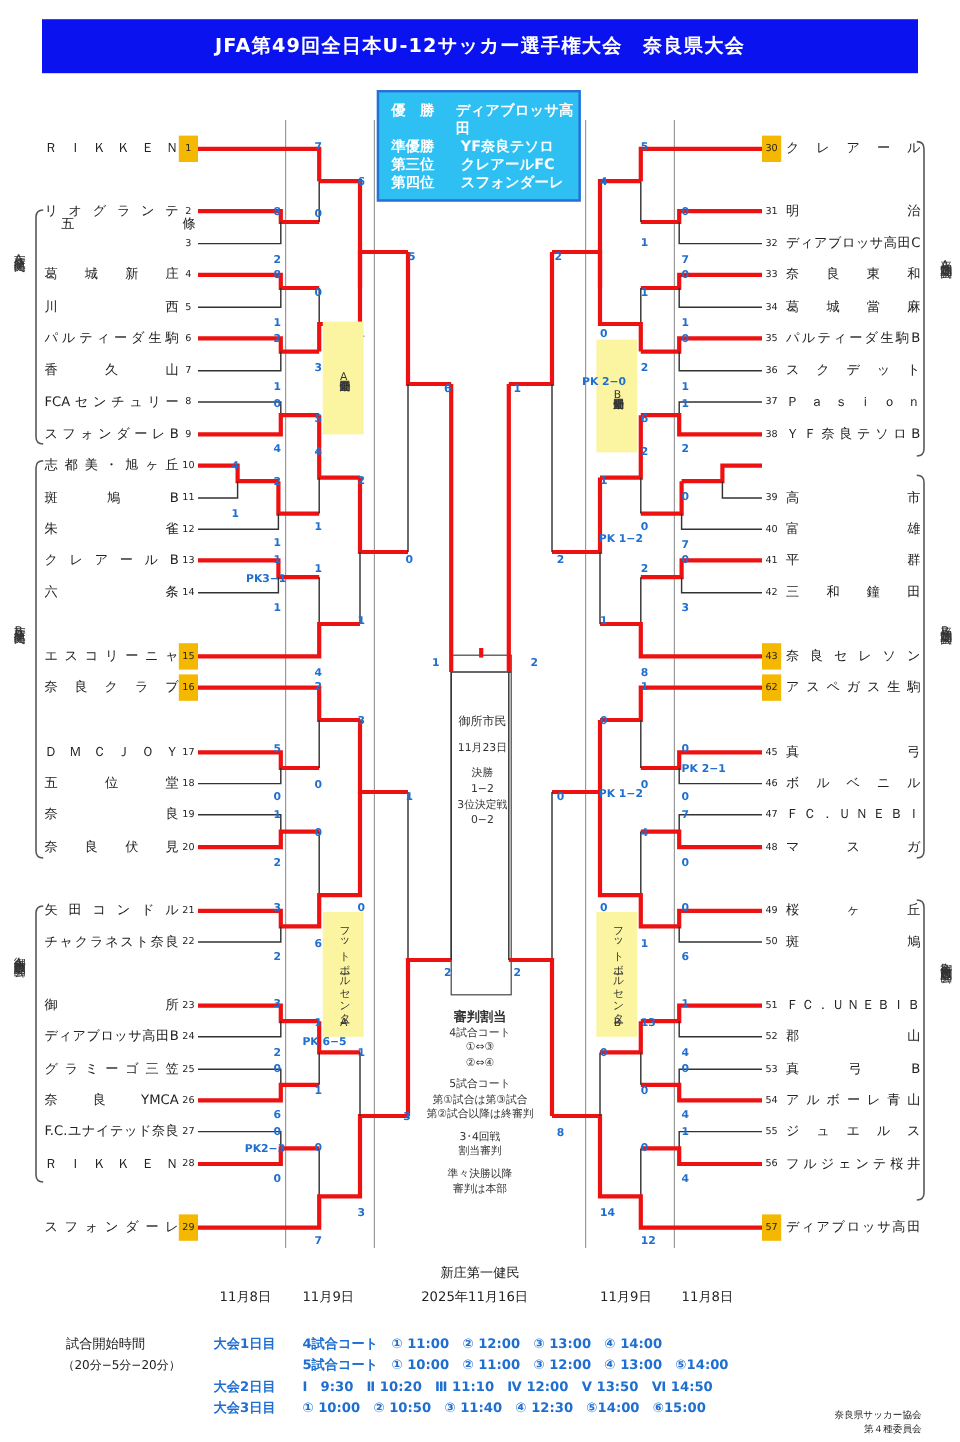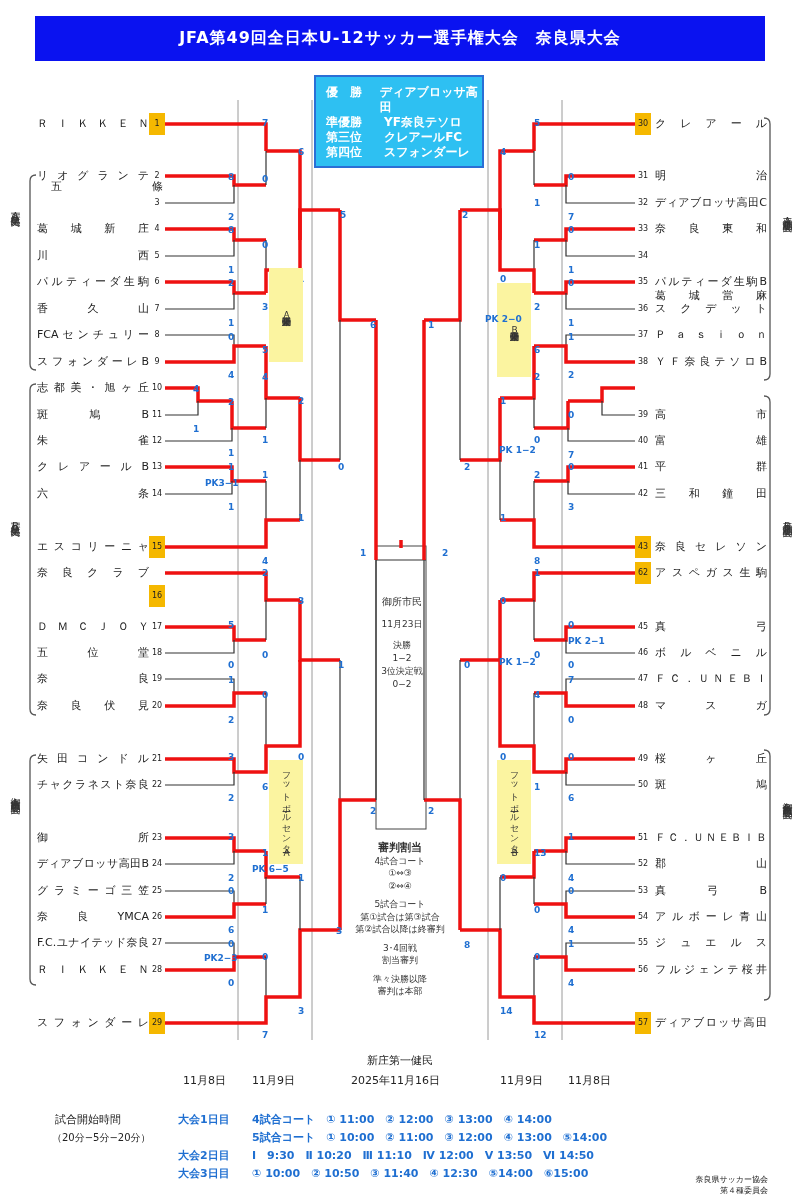--- a/index.html
+++ b/index.html
@@ -196,21 +196,21 @@
     <div class="seed" style="left: 149px; top: 408px;">11</div>
     <div class="team" style="left: 37px; top: 434px;"><span class="nm">朱雀</span></div>
     <div class="seed" style="left: 149px; top: 434px;">12</div>
     <div class="team" style="left: 37px; top: 460px;"><span class="nm">クレアールB</span></div>
     <div class="seed" style="left: 149px; top: 460px;">13</div>
     <div class="team" style="left: 37px; top: 487px;"><span class="nm">六条</span></div>
     <div class="seed" style="left: 149px; top: 487px;">14</div>
     <div class="team" style="left: 37px; top: 540px;"><span class="nm">エスコリーニャ</span></div>
     <div class="seed gold" style="left: 149px; top: 536px;">15</div>
     <div class="team" style="left: 37px; top: 566px;"><span class="nm">奈良クラブ</span></div>
-    <div class="seed gold" style="left: 149px; top: 562px; margin-top: 23px;">16</div>
+    <div class="seed gold" style="left: 149px; top: 562px;">16</div>
     <div class="team" style="left: 37px; top: 620px;"><span class="nm">ＤＭＣＪＯＹ</span></div>
     <div class="seed" style="left: 149px; top: 620px;">17</div>
     <div class="team" style="left: 37px; top: 646px;"><span class="nm">五位堂</span></div>
     <div class="seed" style="left: 149px; top: 646px;">18</div>
     <div class="team" style="left: 37px; top: 672px;"><span class="nm">奈良</span></div>
     <div class="seed" style="left: 149px; top: 672px;">19</div>
     <div class="team" style="left: 37px; top: 699px;"><span class="nm">奈良伏見</span></div>
     <div class="seed" style="left: 149px; top: 699px;">20</div>
     <div class="team" style="left: 37px; top: 752px;"><span class="nm">矢田コンドル</span></div>
     <div class="seed" style="left: 149px; top: 752px;">21</div>
@@ -231,21 +231,21 @@
     <div class="team" style="left: 37px; top: 1016px;"><span class="nm">スフォンダーレ</span></div>
     <div class="seed gold" style="left: 149px; top: 1012px;">29</div>
     <div class="team" style="left: 655px; top: 117px;"><span class="nm">クレアール</span></div>
     <div class="seed gold" style="left: 635px; top: 113px;">30</div>
     <div class="team" style="left: 655px; top: 169px;"><span class="nm">明治</span></div>
     <div class="seed" style="left: 635px; top: 169px;">31</div>
     <div class="team" style="left: 655px; top: 196px;"><span class="nm">ディアブロッサ高田C</span></div>
     <div class="seed" style="left: 635px; top: 196px;">32</div>
     <div class="team" style="left: 655px; top: 222px;"><span class="nm">奈良東和</span></div>
     <div class="seed" style="left: 635px; top: 222px;">33</div>
-    <div class="team" style="left: 655px; top: 249px; margin-top: 40px;"><span class="nm">葛城當麻</span></div>
+    <div class="team" style="left: 655px; top: 249px;"><span class="nm">葛城當麻</span></div>
     <div class="seed" style="left: 635px; top: 249px;">34</div>
     <div class="team" style="left: 655px; top: 275px;"><span class="nm">パルティーダ生駒B</span></div>
     <div class="seed" style="left: 635px; top: 275px;">35</div>
     <div class="team" style="left: 655px; top: 302px;"><span class="nm">スクデット</span></div>
     <div class="seed" style="left: 635px; top: 302px;">36</div>
     <div class="team" style="left: 655px; top: 328px;"><span class="nm">Ｐａｓｉｏｎ</span></div>
     <div class="seed" style="left: 635px; top: 328px;">37</div>
     <div class="team" style="left: 655px; top: 355px;"><span class="nm">ＹＦ奈良テソロB</span></div>
     <div class="seed" style="left: 635px; top: 355px;">38</div>
     <div class="team" style="left: 655px; top: 408px;"><span class="nm">高市</span></div>

